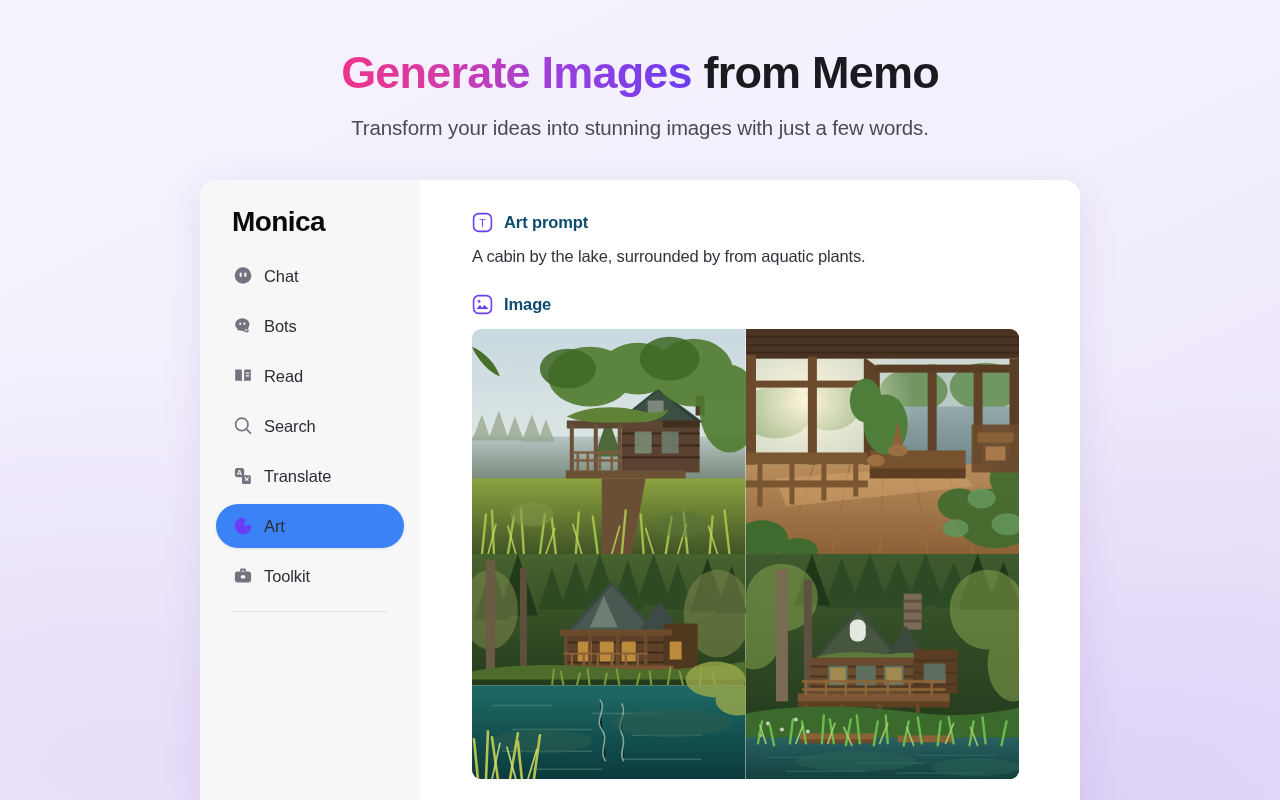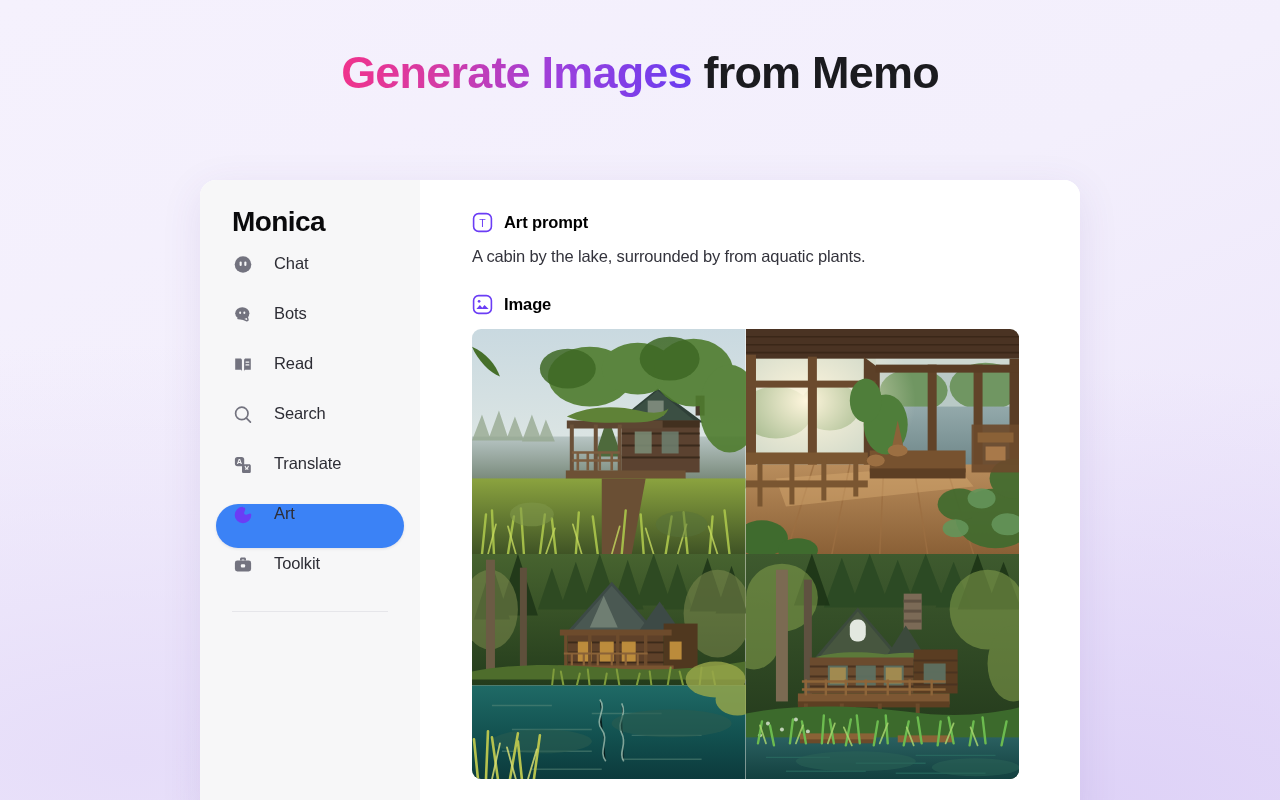--- a/index.html
+++ b/index.html
@@ -78,22 +78,22 @@
     letter-spacing: -0.6px;
     color: #0a0a0c;
     padding: 0 16px;
     margin-bottom: 16px;
   }
 
   .nav { display: flex; flex-direction: column; }
 
   .nav-item {
     display: flex;
-    align-items: flex-start;
-    gap: 20px;
+    align-items: center;
+    gap: 10px;
     height: 44px;
     padding: 0 16px;
     border-radius: 22px;
     margin-bottom: 6px;
     cursor: pointer;
   }
 
   .nav-item.active {
     background: #3b82f6;
     box-shadow: 0 1px 3px rgba(30, 20, 70, 0.10);
@@ -137,21 +137,21 @@
 
   .section-icon {
     width: 21px;
     height: 21px;
     flex: 0 0 21px;
   }
 
   .section-title {
     font-size: 16.5px;
     font-weight: 600;
-    color: #000000;
+    color: #0c4a6e;
     letter-spacing: -0.1px;
   }
 
   .prompt-text {
     margin-top: 14px;
     font-size: 16.5px;
     color: #33333c;
     letter-spacing: -0.15px;
   }
 
@@ -170,20 +170,21 @@
   }
 
   .tile { position: relative; overflow: hidden; }
   .tile svg { display: block; width: 100%; height: 100%; }
 </style>
 </head>
 <body>
 
 <div class="hero">
   <h1 class="hero-title"><span class="grad">Generate Images</span><span> from Memo</span></h1>
+  <p class="hero-sub">Transform your ideas into stunning images with just a few words.</p>
 </div>
 
 <div class="card">
 
   <aside class="sidebar">
     <div class="brand">Monica</div>
 
     <nav class="nav">
 
       <div class="nav-item">

